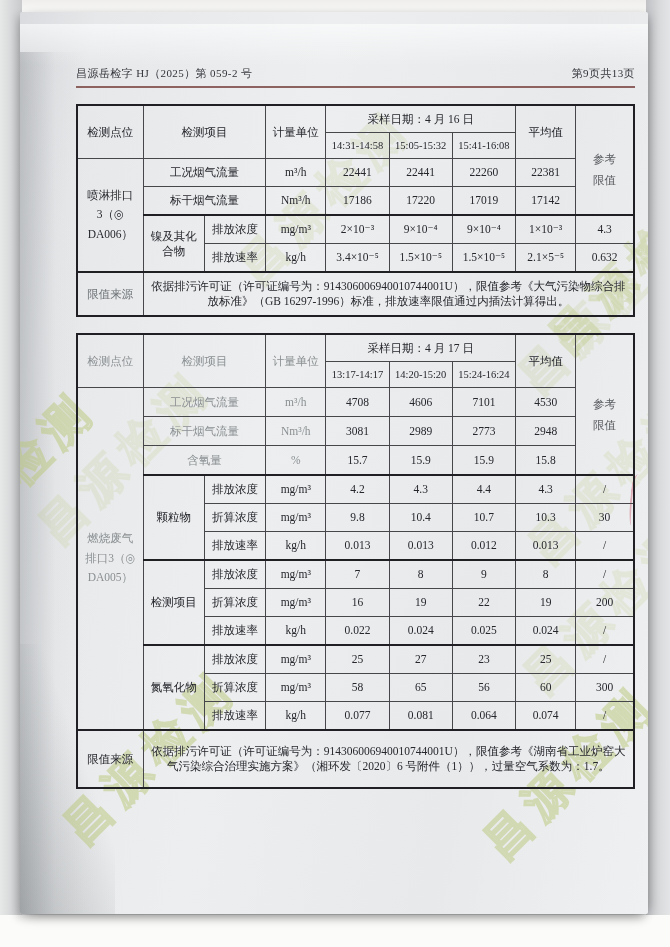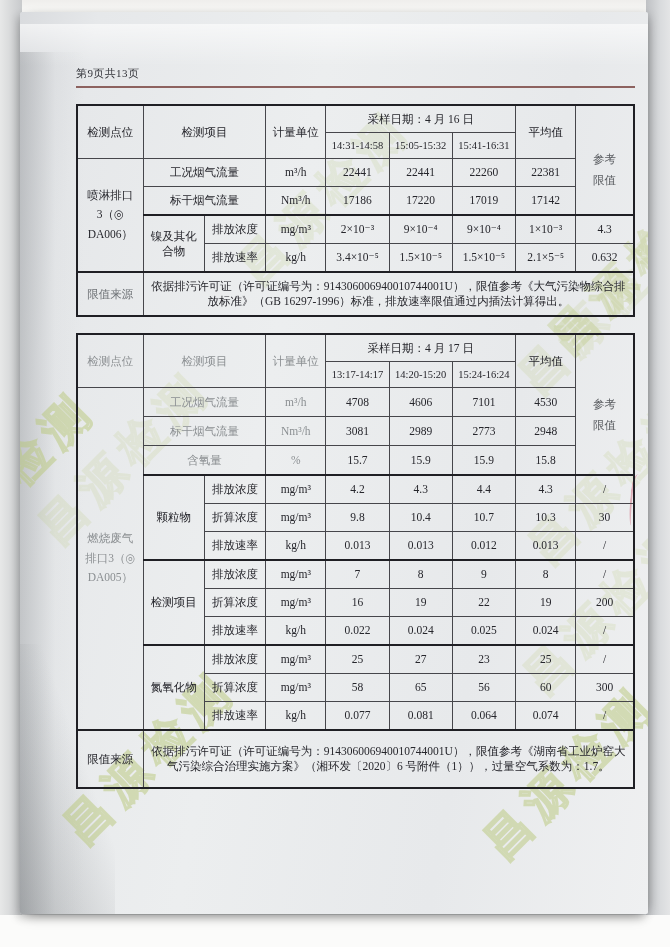--- a/index.html
+++ b/index.html
@@ -68,20 +68,21 @@
     <div class="wm faint" style="left:485px;top:435px;">昌源检测</div>
     <div class="wm faint" style="left:480px;top:565px;">昌源检测</div>
     <div class="wm" style="left:20px;top:715px;">昌源检测</div>
     <div class="wm" style="left:440px;top:730px;">昌源检测</div>
 
     <div class="inkmark"></div>
 
     <div class="doc">
 
       <div class="doc-header">
+        <span>昌源岳检字 HJ（2025）第 059-2 号</span>
         <span>第9页共13页</span>
       </div>
       <div class="rule"></div>
 
       <table class="rpt t1">
         <colgroup>
           <col style="width:66px">
             <col style="width:61px">
             <col style="width:61px">
             <col style="width:60px">
@@ -96,21 +97,21 @@
           <th rowspan="2">检测点位</th>
           <th colspan="2" rowspan="2">检测项目</th>
           <th rowspan="2">计量单位</th>
           <th colspan="3" class="bold">采样日期：4 月 16 日</th>
           <th rowspan="2" class="bold">平均值</th>
           <th rowspan="4" class="limit-head"><span class="narrow">参考限值</span></th>
         </tr>
         <tr class="hrow2">
           <th class="time">14:31-14:58</th>
           <th class="time">15:05-15:32</th>
-          <th class="time">15:41-16:31</th>
+          <th class="time">15:41-16:08</th>
         </tr>
         <tr class="r26">
           <td rowspan="4" class="pointcell">
             <div>喷淋排口</div>
             <div>3（◎</div>
             <div>DA006）</div>
           </td>
           <td colspan="2">工况烟气流量</td>
           <td>m³/h</td>
           <td>22441</td>

